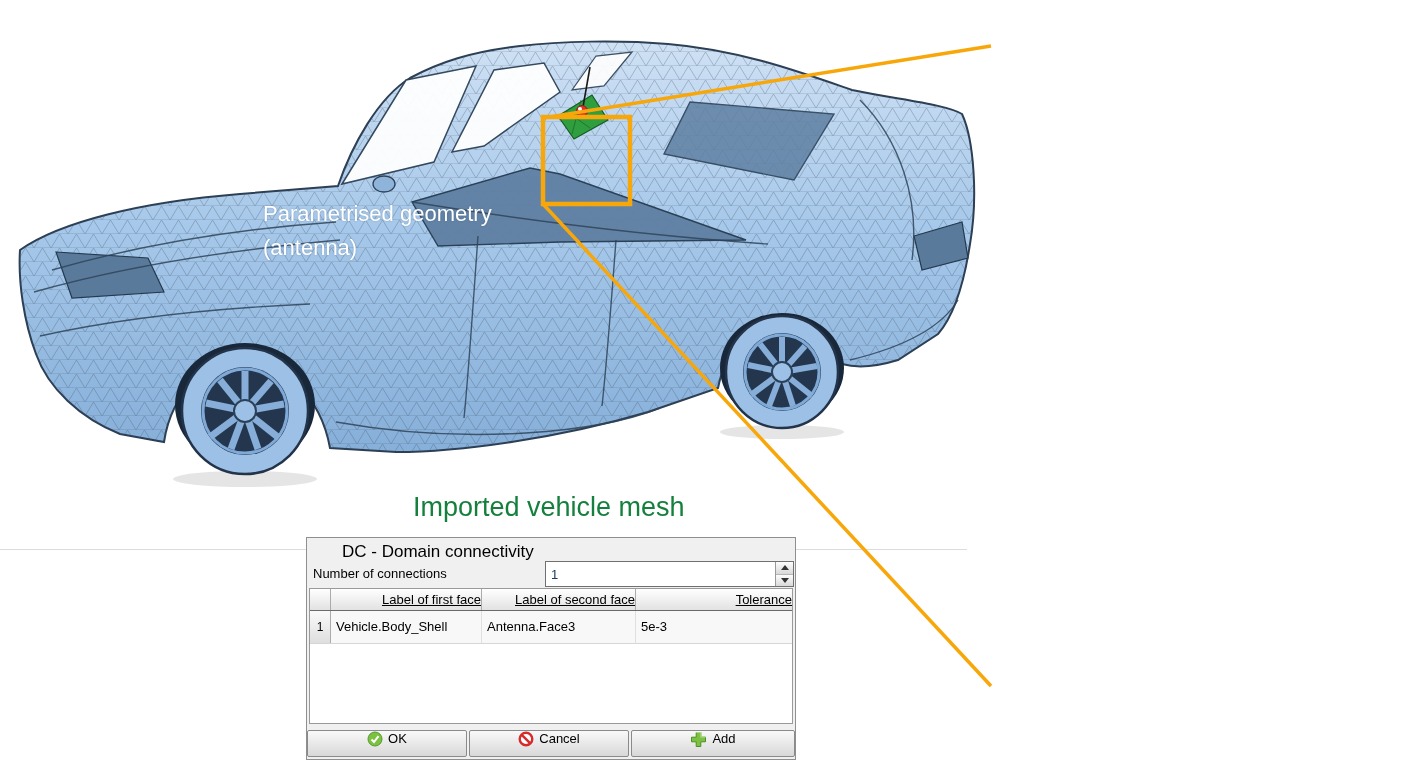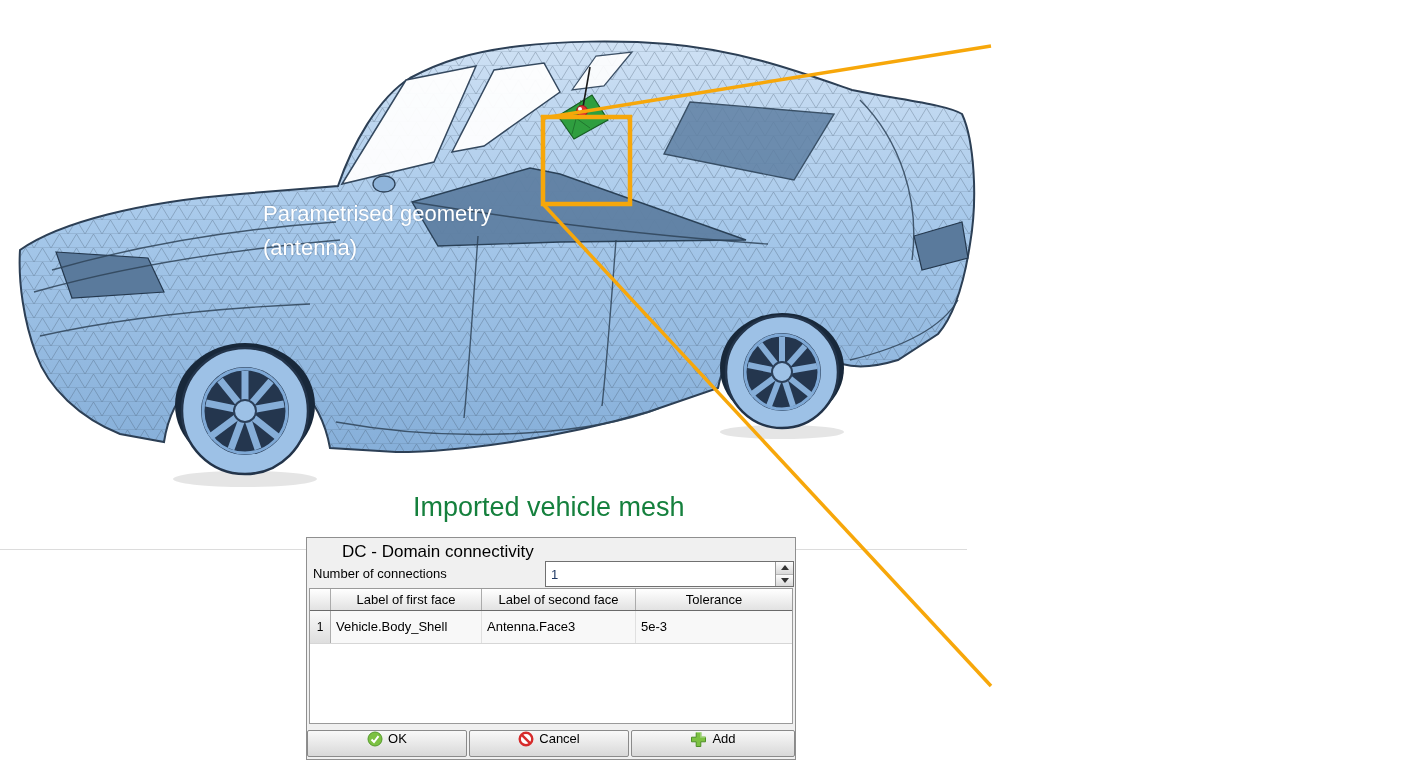--- a/index.html
+++ b/index.html
@@ -64,22 +64,22 @@
   .tri-up { width:0; height:0; border-left:4px solid transparent; border-right:4px solid transparent; border-bottom:5px solid #333; }
   .tri-down { width:0; height:0; border-left:4px solid transparent; border-right:4px solid transparent; border-top:5px solid #333; }
 
   #grid {
     position:absolute; left:2px; top:50px; width:482px; height:134px;
     background:#ffffff; border:1px solid #9a9a9a;
   }
   .grid-header { display:flex; height:21px; border-bottom:1px solid #6a6a6a; }
   .hcell {
     background:linear-gradient(#ffffff,#e2e2e2);
-    border-right:1px solid #ababab; text-align:center; line-height:21px;
-    font-size:13px; overflow:hidden;
+    border-right:1px solid #ababab; text-align:right; line-height:21px;
+    font-size:13px; overflow:hidden;text-decoration:underline;
   }
   .hcell.corner { width:20px; }
   .hcell.c1 { width:150px; } .hcell.c2 { width:153px; } .hcell.c3 { flex:1; border-right:none; }
   .grid-row { display:flex; height:32px; background:#f8f8f8; border-bottom:1px solid #d6d6d6; }
   .rownum {
     width:20px; background:linear-gradient(#fafafa,#dedede);
     border-right:1px solid #ababab; text-align:center; line-height:32px; font-size:12px;
   }
   .dcell { line-height:32px; padding-left:5px; font-size:13px; border-right:1px solid #e0e0e0; overflow:hidden; }
   .dcell.c1 { width:145px; } .dcell.c2 { width:148px; } .dcell.c3 { flex:1; border-right:none; }

